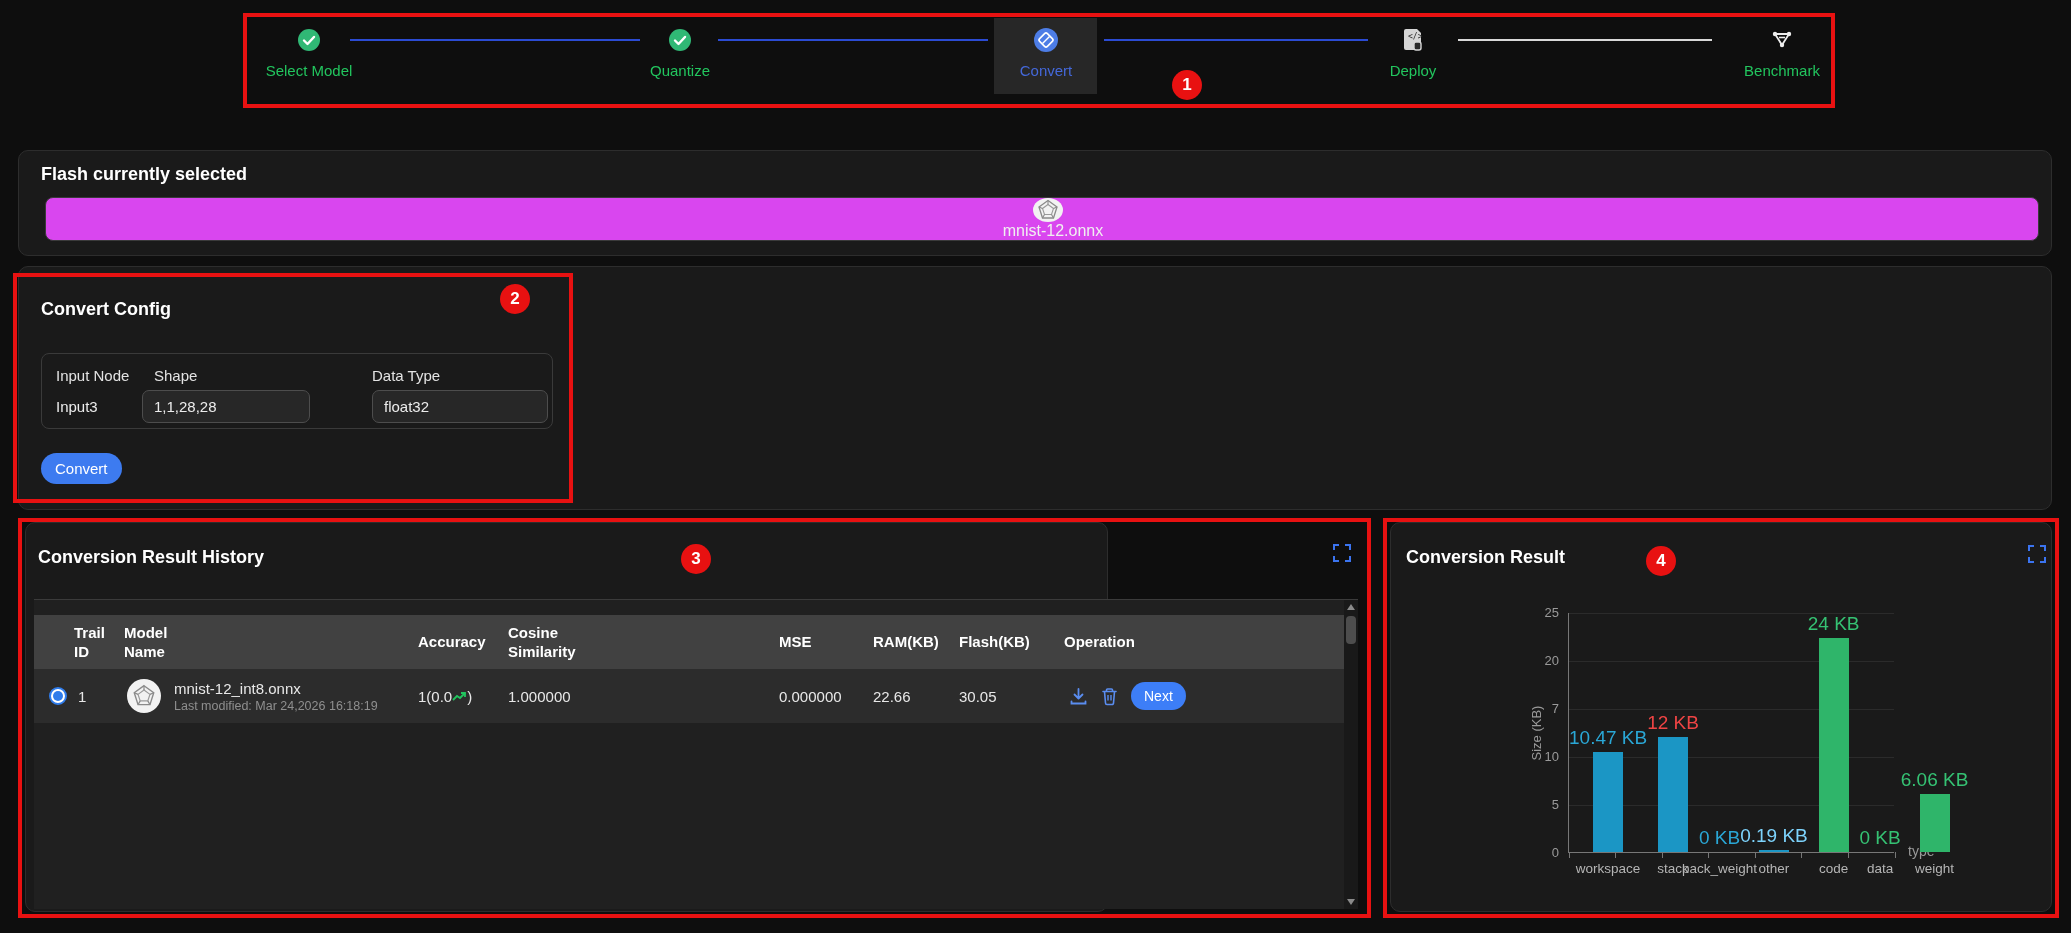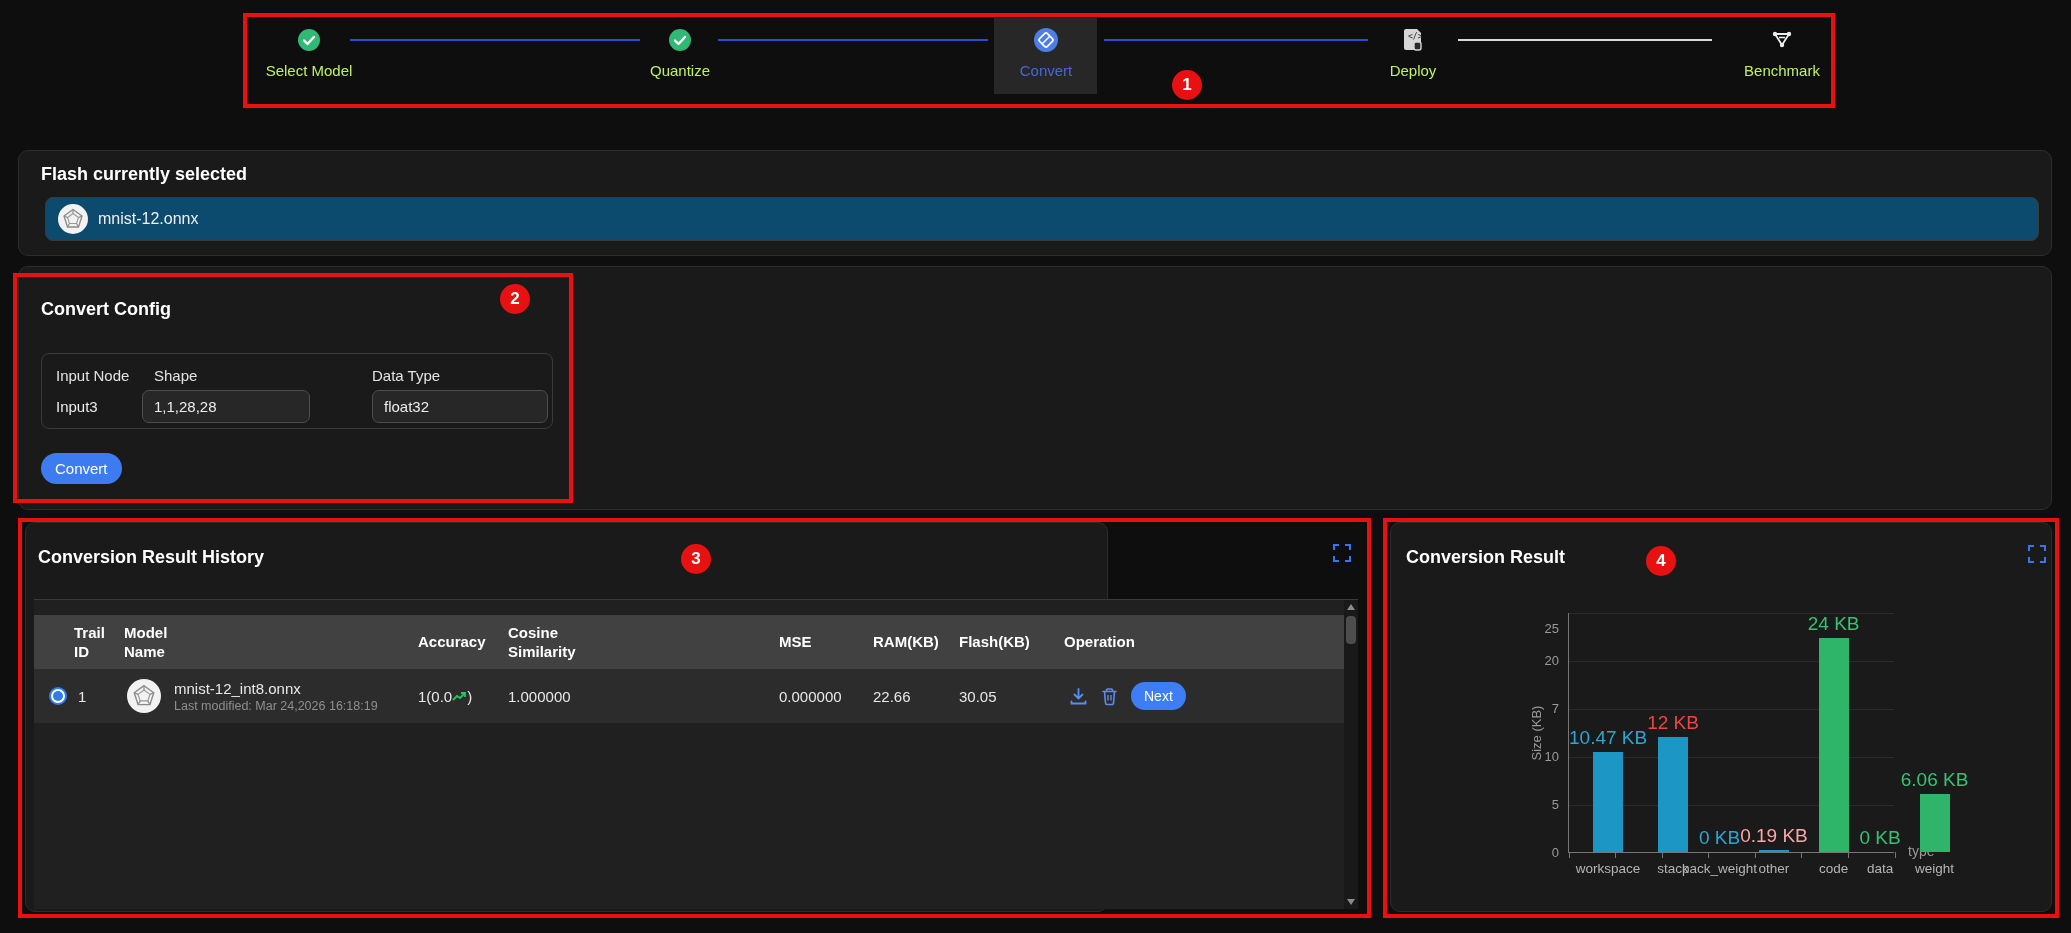--- a/index.html
+++ b/index.html
@@ -5,30 +5,30 @@
   * { margin:0; padding:0; box-sizing:border-box; }
   body { background:#0e0e0e; font-family:"Liberation Sans","DejaVu Sans",sans-serif; color:#e8e8e8; }
   #root { position:relative; width:2071px; height:933px; background:#0e0e0e; overflow:hidden; }
 
   .card { position:absolute; background:#1a1a1a; border:1px solid #2d2d2d; border-radius:10px; }
   .section-title { font-size:18px; font-weight:bold; color:#fff; }
 
   
   .step { position:absolute; top:26px; width:170px; transform:translateX(-50%); text-align:center; }
   .step .icon-wrap { height:28px; display:flex; justify-content:center; align-items:center; }
-  .step .lbl { margin-top:8px; font-size:15px; color:#bef264; }
+  .step .lbl { margin-top:8px; font-size:15px; color:#22c55e; }
   .step.active .lbl { color:#4468d9; }
   .active-bg { position:absolute; left:994px; top:18px; width:103px; height:76px; background:#272727; }
   .connector { position:absolute; top:39px; height:2px; }
   .connector.blue { background:#2b4bd3; }
   .connector.gray { background:#d8d8d8; }
 
   
   .model-row { position:absolute; left:26px; top:46px; right:12px; height:44px; border:1px solid #3a3a3a;
-               border-radius:8px; display:flex; align-items:center; padding-left:12px; background:#0c4a6e; }
+               border-radius:8px; display:flex; align-items:center; padding-left:12px; background:#d946ef;flex-direction:column; }
   .onnx-badge { width:30px; height:30px; border-radius:50%; background:#f2f2f2; display:flex; align-items:center; justify-content:center; }
   .cfg-box { position:absolute; left:22px; top:86px; width:512px; height:76px; border:1px solid #3a3a3a; border-radius:8px; }
   .cfg-label { position:absolute; top:13px; font-size:15px; color:#e3e3e3; }
   .cfg-input { position:absolute; top:36px; height:33px; background:#272727; border:1px solid #4d4d4d; border-radius:7px;
                color:#ececec; font-size:15px; padding:0 11px; font-family:inherit; }
   .btn-blue { background:#3d7bf0; color:#fff; border:none; border-radius:16px; font-size:15px;
               font-family:inherit; cursor:pointer; }
 
   
   .tbl-wrap { position:absolute; left:8px; top:76px; width:1324px; height:310px; border-top:1px solid #3b3b3b; background:#202020; }
@@ -252,21 +252,21 @@
     <div class="ytick" style="top: 232px;">0</div>
         <div class="gridline" style="top: 192px;"></div>
         <div class="ytick" style="top: 184px;">5</div>
         <div class="gridline" style="top: 144px;"></div>
         <div class="ytick" style="top: 136px;">10</div>
         <div class="gridline" style="top: 96px;"></div>
         <div class="ytick" style="top: 88px;">7</div>
         <div class="gridline" style="top: 48px;"></div>
         <div class="ytick" style="top: 40px;">20</div>
         <div class="gridline" style="top: 0px;"></div>
-        <div class="ytick" style="top: -8px; margin-top: 16px;">25</div>
+        <div class="ytick" style="top: -8px;">25</div>
         <div class="btick" style="left: -0.5px;"></div>
         <div class="btick" style="left: 46.0714px;"></div>
         <div class="btick" style="left: 92.6429px;"></div>
         <div class="btick" style="left: 139.214px;"></div>
         <div class="btick" style="left: 185.786px;"></div>
         <div class="btick" style="left: 232.357px;"></div>
         <div class="btick" style="left: 278.929px;"></div>
         <div class="btick" style="left: 325.5px;"></div>
         <div class="slots">
           <div class="slot">
@@ -278,21 +278,21 @@
             <div class="bar-label" style="color: #ef4444;">12 KB</div>
             <div class="bar" style="height: 115.2px; background: rgb(27, 150, 197);"></div>
             <div class="xtick">stack</div>
           </div>
           <div class="slot">
             <div class="bar-label" style="color: rgb(42, 167, 214);">0 KB</div>
             <div class="bar" style="height: 0px; background: rgb(27, 150, 197);"></div>
             <div class="xtick">pack_weight</div>
           </div>
           <div class="slot">
-            <div class="bar-label" style="color: #fca5a5;">0.19 KB</div>
+            <div class="bar-label" style="color: #7dd3fc;">0.19 KB</div>
             <div class="bar" style="height: 1.824px; background: rgb(27, 150, 197);"></div>
             <div class="xtick">other</div>
           </div>
           <div class="slot">
             <div class="bar-label" style="color: rgb(53, 194, 115);">24 KB</div>
             <div class="bar" style="height: 230.4px; background: rgb(47, 181, 106);"></div>
             <div class="xtick">code</div>
           </div>
           <div class="slot">
             <div class="bar-label" style="color: rgb(53, 194, 115);">0 KB</div>

